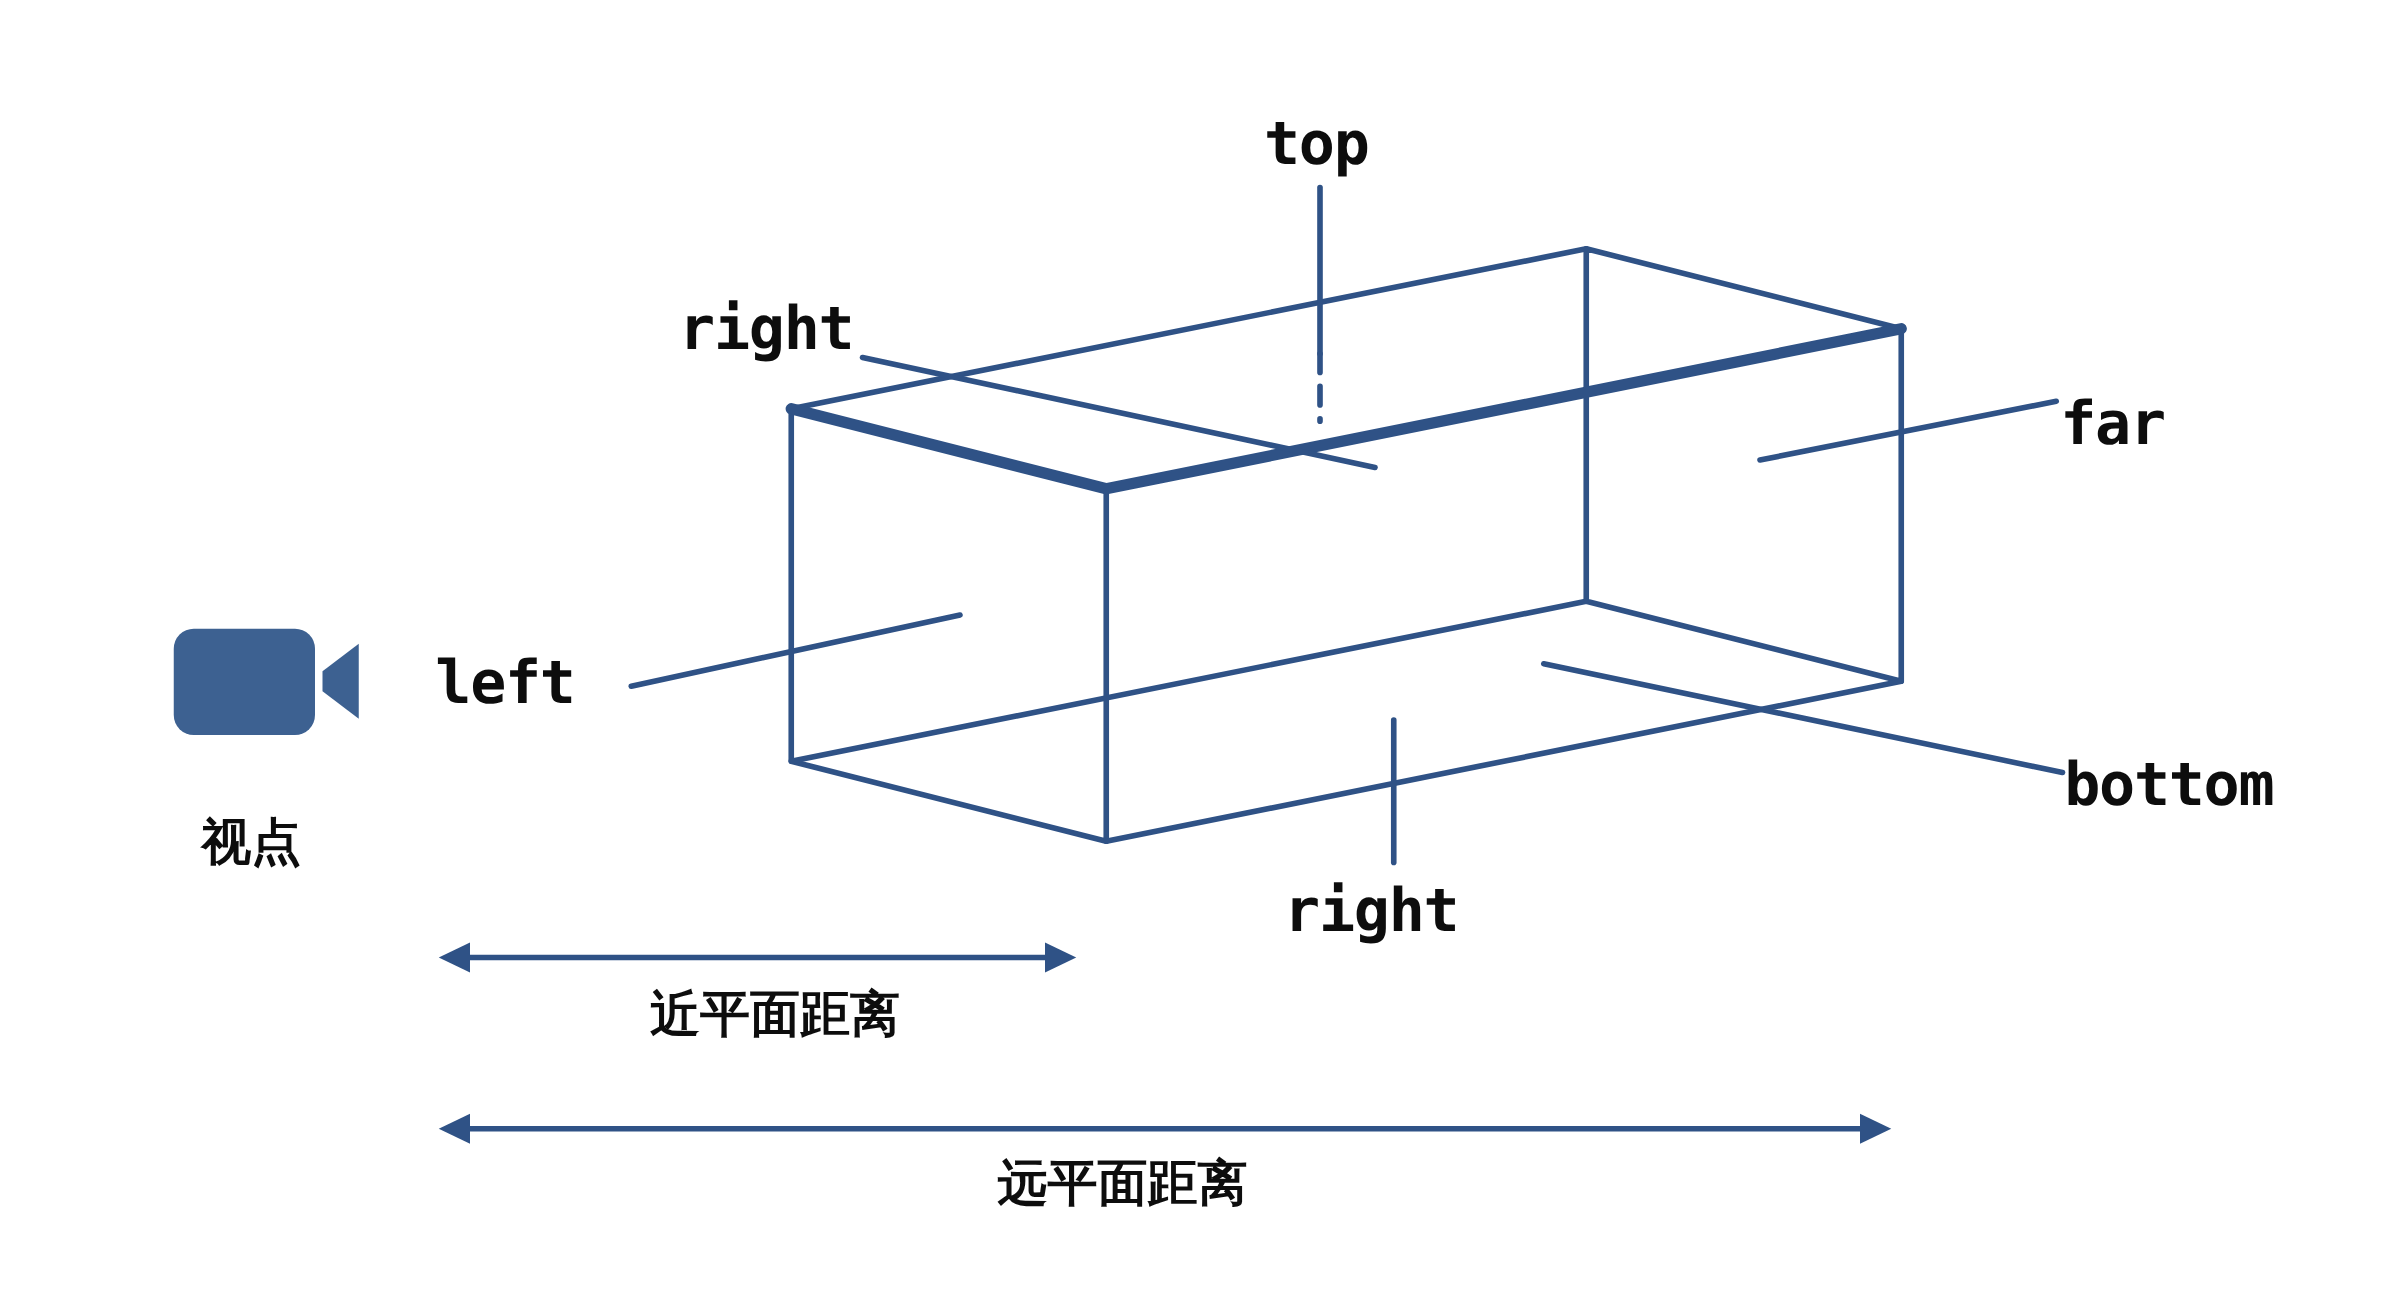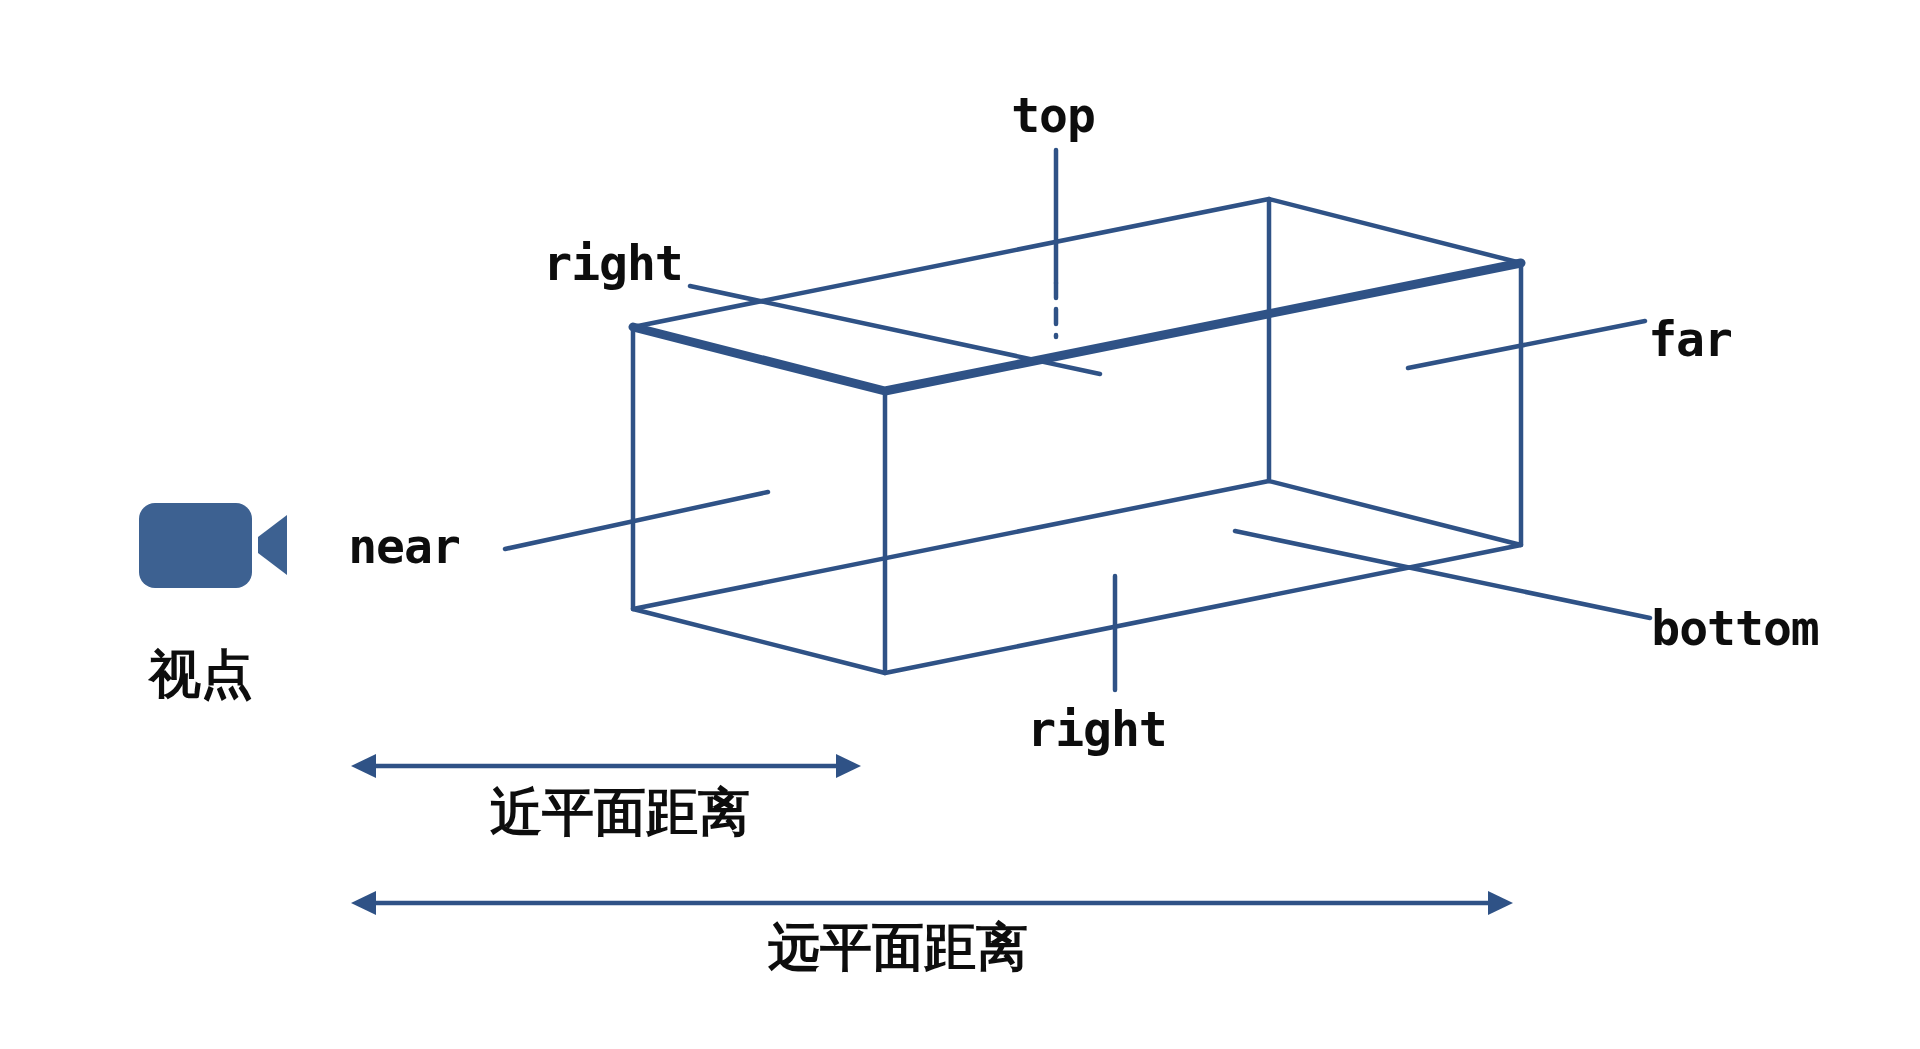--- a/index.html
+++ b/index.html
@@ -28,21 +28,21 @@
     white-space: nowrap;
     line-height: 1;
   }
   .en {
     font-family: "DejaVu Sans Mono", "Liberation Mono", monospace;
     font-size: 48px;
     letter-spacing: -1px;
   }
   .cn {
     font-family: "DejaVu Sans", "Liberation Sans", sans-serif;
-    font-size: 52px;
+    font-size: 40px;
   }
 </style>
 </head>
 <body style="background: rgb(255, 255, 255);">
 
 <div class="stage">
 
   <svg width="1920" height="1049" viewBox="0 0 1920 1049">
 
     <g fill="none" stroke-linecap="round" stroke-linejoin="round" stroke="#2f5286">
@@ -87,21 +87,21 @@
 
     <g stroke="none" fill="#3d6191">
       <rect x="139" y="503" width="113" height="85" rx="16"></rect>
       <polygon points="258,537 287,515 287,575 258,553"></polygon>
     </g>
   </svg>
 
   <div class="lbl en" style="left: 1053px; top: 115px; color: rgb(13, 13, 13);">top</div>
   <div class="lbl en" style="left: 613px; top: 263px; color: rgb(13, 13, 13);">right</div>
   <div class="lbl en" style="left: 1690px; top: 315px; color: rgb(13, 13, 13); margin-top: 24px;">far</div>
-  <div class="lbl en" style="left: 404px; top: 546px; color: rgb(13, 13, 13);">near</div>
+  <div class="lbl en" style="left: 404px; top: 546px; color: rgb(13, 13, 13);">left</div>
   <div class="lbl en" style="left: 1735px; top: 628px; color: rgb(13, 13, 13);">bottom</div>
   <div class="lbl en" style="left: 1097px; top: 729px; color: rgb(13, 13, 13);">right</div>
 
   <div class="lbl cn" style="left: 201px; top: 674px; color: rgb(13, 13, 13);">视点</div>
   <div class="lbl cn" style="left: 898px; top: 947px; color: rgb(13, 13, 13);">远平面距离</div>
   <div class="lbl cn" style="left: 620px; top: 812px; color: rgb(13, 13, 13);">近平面距离</div>
 
 </div>
 
 </body></html>

